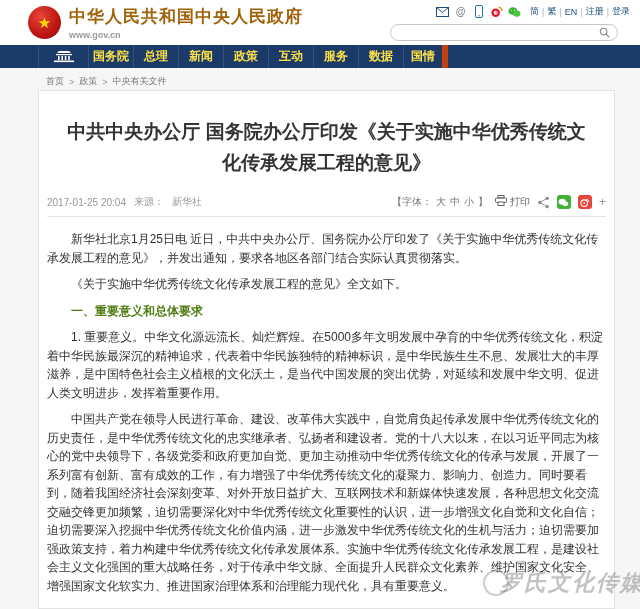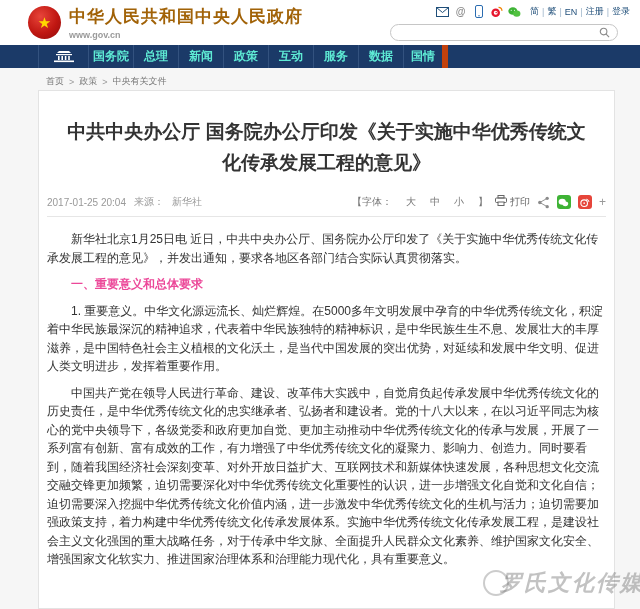--- a/index.html
+++ b/index.html
@@ -29,21 +29,21 @@
   .lang-sep { color:#9db4c9; }
   .search-pill {
     margin-top:6px; width:228px; height:17px; border:1px solid #c6c6c6; border-radius:9px;
     background:#fff; display:flex; align-items:center; padding:0 7px;
   }
   .search-pill input { flex:1; border:none; outline:none; font-size:10px; background:transparent; font-family:inherit; }
   
   .navbar { background:#1b3a68; height:23px; display:flex; align-items:stretch; padding-left:38px; }
   .nav-cell {
     display:flex; align-items:center; justify-content:center;
-    width:45px; color:#5eead4; font-size:12px; font-weight:bold;
+    width:45px; color:#fde047; font-size:12px; font-weight:bold;
     border-left:1px solid #33527f; cursor:pointer;
   }
   .nav-cell.home { width:50px; }
   .nav-cell.last { border-right:6px solid #c2410c; }
   
   .breadcrumb { padding:7px 0 6px 46px; font-size:9px; color:#777; display:flex; gap:5px; align-items:center; }
   .crumb { cursor:pointer; }
   .crumb-sep { color:#999; }
   
   .content-card {
@@ -53,31 +53,31 @@
   .article-title {
     margin:25px 12px 0; text-align:center;
     font-size:19px; font-weight:bold; color:#333; line-height:31px;
   }
   .meta-row {
     display:flex; justify-content:space-between; align-items:center;
     margin-top:17px; font-size:10px; color:#999;
   }
   .meta-left { display:flex; gap:8px; align-items:center;justify-content:center; }
   .meta-right { display:flex; align-items:center; gap:7px; color:#777; }
-  .fs-ctl { display:flex; gap:14px; align-items:center; }
+  .fs-ctl { display:flex; gap:4px; align-items:center; }
   .fs-btn { cursor:pointer; }
   .print-btn { display:flex; align-items:flex-start; gap:3px; color:#666; cursor:pointer; }
   .sq { width:14px; height:14px; border-radius:3px; display:inline-flex; align-items:center; justify-content:center; cursor:pointer; }
   .sq.wechat { background:#3eb335; }
   .sq.weibo  { background:#e6453a; }
   .plus-btn { color:#999; font-size:12px; cursor:pointer; }
   .divider { border-top:1px solid #e6e6e6; margin-top:7px; }
   .article-body { margin-top:13px; font-size:12px; line-height:18.5px; color:#333; }
   .article-body p { text-indent:2em; margin-bottom:8px; }
-  .section-heading { font-weight:bold; color:#ec4899; text-indent:2em; margin:2px 0 8px; font-size:12px; }
+  .section-heading { font-weight:bold; color:#4d7c0f; text-indent:2em; margin:2px 0 8px; font-size:12px; }
   
   .watermark {
     position:absolute; right:-4px; top:568px; display:flex; align-items:center;
     color:rgba(110,110,110,0.42); pointer-events:none;
   }
   .wm-circle {
     width:26px; height:26px; border:2px solid rgba(110,110,110,0.35);
     border-radius:50%; margin-right:-9px; flex:0 0 auto;
   }
   .wm-text { font-size:22px; letter-spacing:2px; font-weight:bold; font-style:italic; white-space:nowrap; }
@@ -250,20 +250,21 @@
           </svg>
       </span>
       <span class="plus-btn">+</span>
     </div>
   </div>
 
   <div class="divider"></div>
 
   <div class="article-body">
     <p>新华社北京1月25日电 近日，中共中央办公厅、国务院办公厅印发了《关于实施中华优秀传统文化传承发展工程的意见》，并发出通知，要求各地区各部门结合实际认真贯彻落实。</p>
+    <p>《关于实施中华优秀传统文化传承发展工程的意见》全文如下。</p>
     <div class="section-heading">一、重要意义和总体要求</div>
     <p>1. 重要意义。中华文化源远流长、灿烂辉煌。在5000多年文明发展中孕育的中华优秀传统文化，积淀着中华民族最深沉的精神追求，代表着中华民族独特的精神标识，是中华民族生生不息、发展壮大的丰厚滋养，是中国特色社会主义植根的文化沃土，是当代中国发展的突出优势，对延续和发展中华文明、促进人类文明进步，发挥着重要作用。</p>
     <p>中国共产党在领导人民进行革命、建设、改革伟大实践中，自觉肩负起传承发展中华优秀传统文化的历史责任，是中华优秀传统文化的忠实继承者、弘扬者和建设者。党的十八大以来，在以习近平同志为核心的党中央领导下，各级党委和政府更加自觉、更加主动推动中华优秀传统文化的传承与发展，开展了一系列富有创新、富有成效的工作，有力增强了中华优秀传统文化的凝聚力、影响力、创造力。同时要看到，随着我国经济社会深刻变革、对外开放日益扩大、互联网技术和新媒体快速发展，各种思想文化交流交融交锋更加频繁，迫切需要深化对中华优秀传统文化重要性的认识，进一步增强文化自觉和文化自信；迫切需要深入挖掘中华优秀传统文化价值内涵，进一步激发中华优秀传统文化的生机与活力；迫切需要加强政策支持，着力构建中华优秀传统文化传承发展体系。实施中华优秀传统文化传承发展工程，是建设社会主义文化强国的重大战略任务，对于传承中华文脉、全面提升人民群众文化素养、维护国家文化安全、增强国家文化软实力、推进国家治理体系和治理能力现代化，具有重要意义。</p>
   </div>
 </div>
 
 <div class="watermark">
   <span class="wm-circle"></span>
   <span class="wm-text">罗氏文化传媒</span>
 </div>

